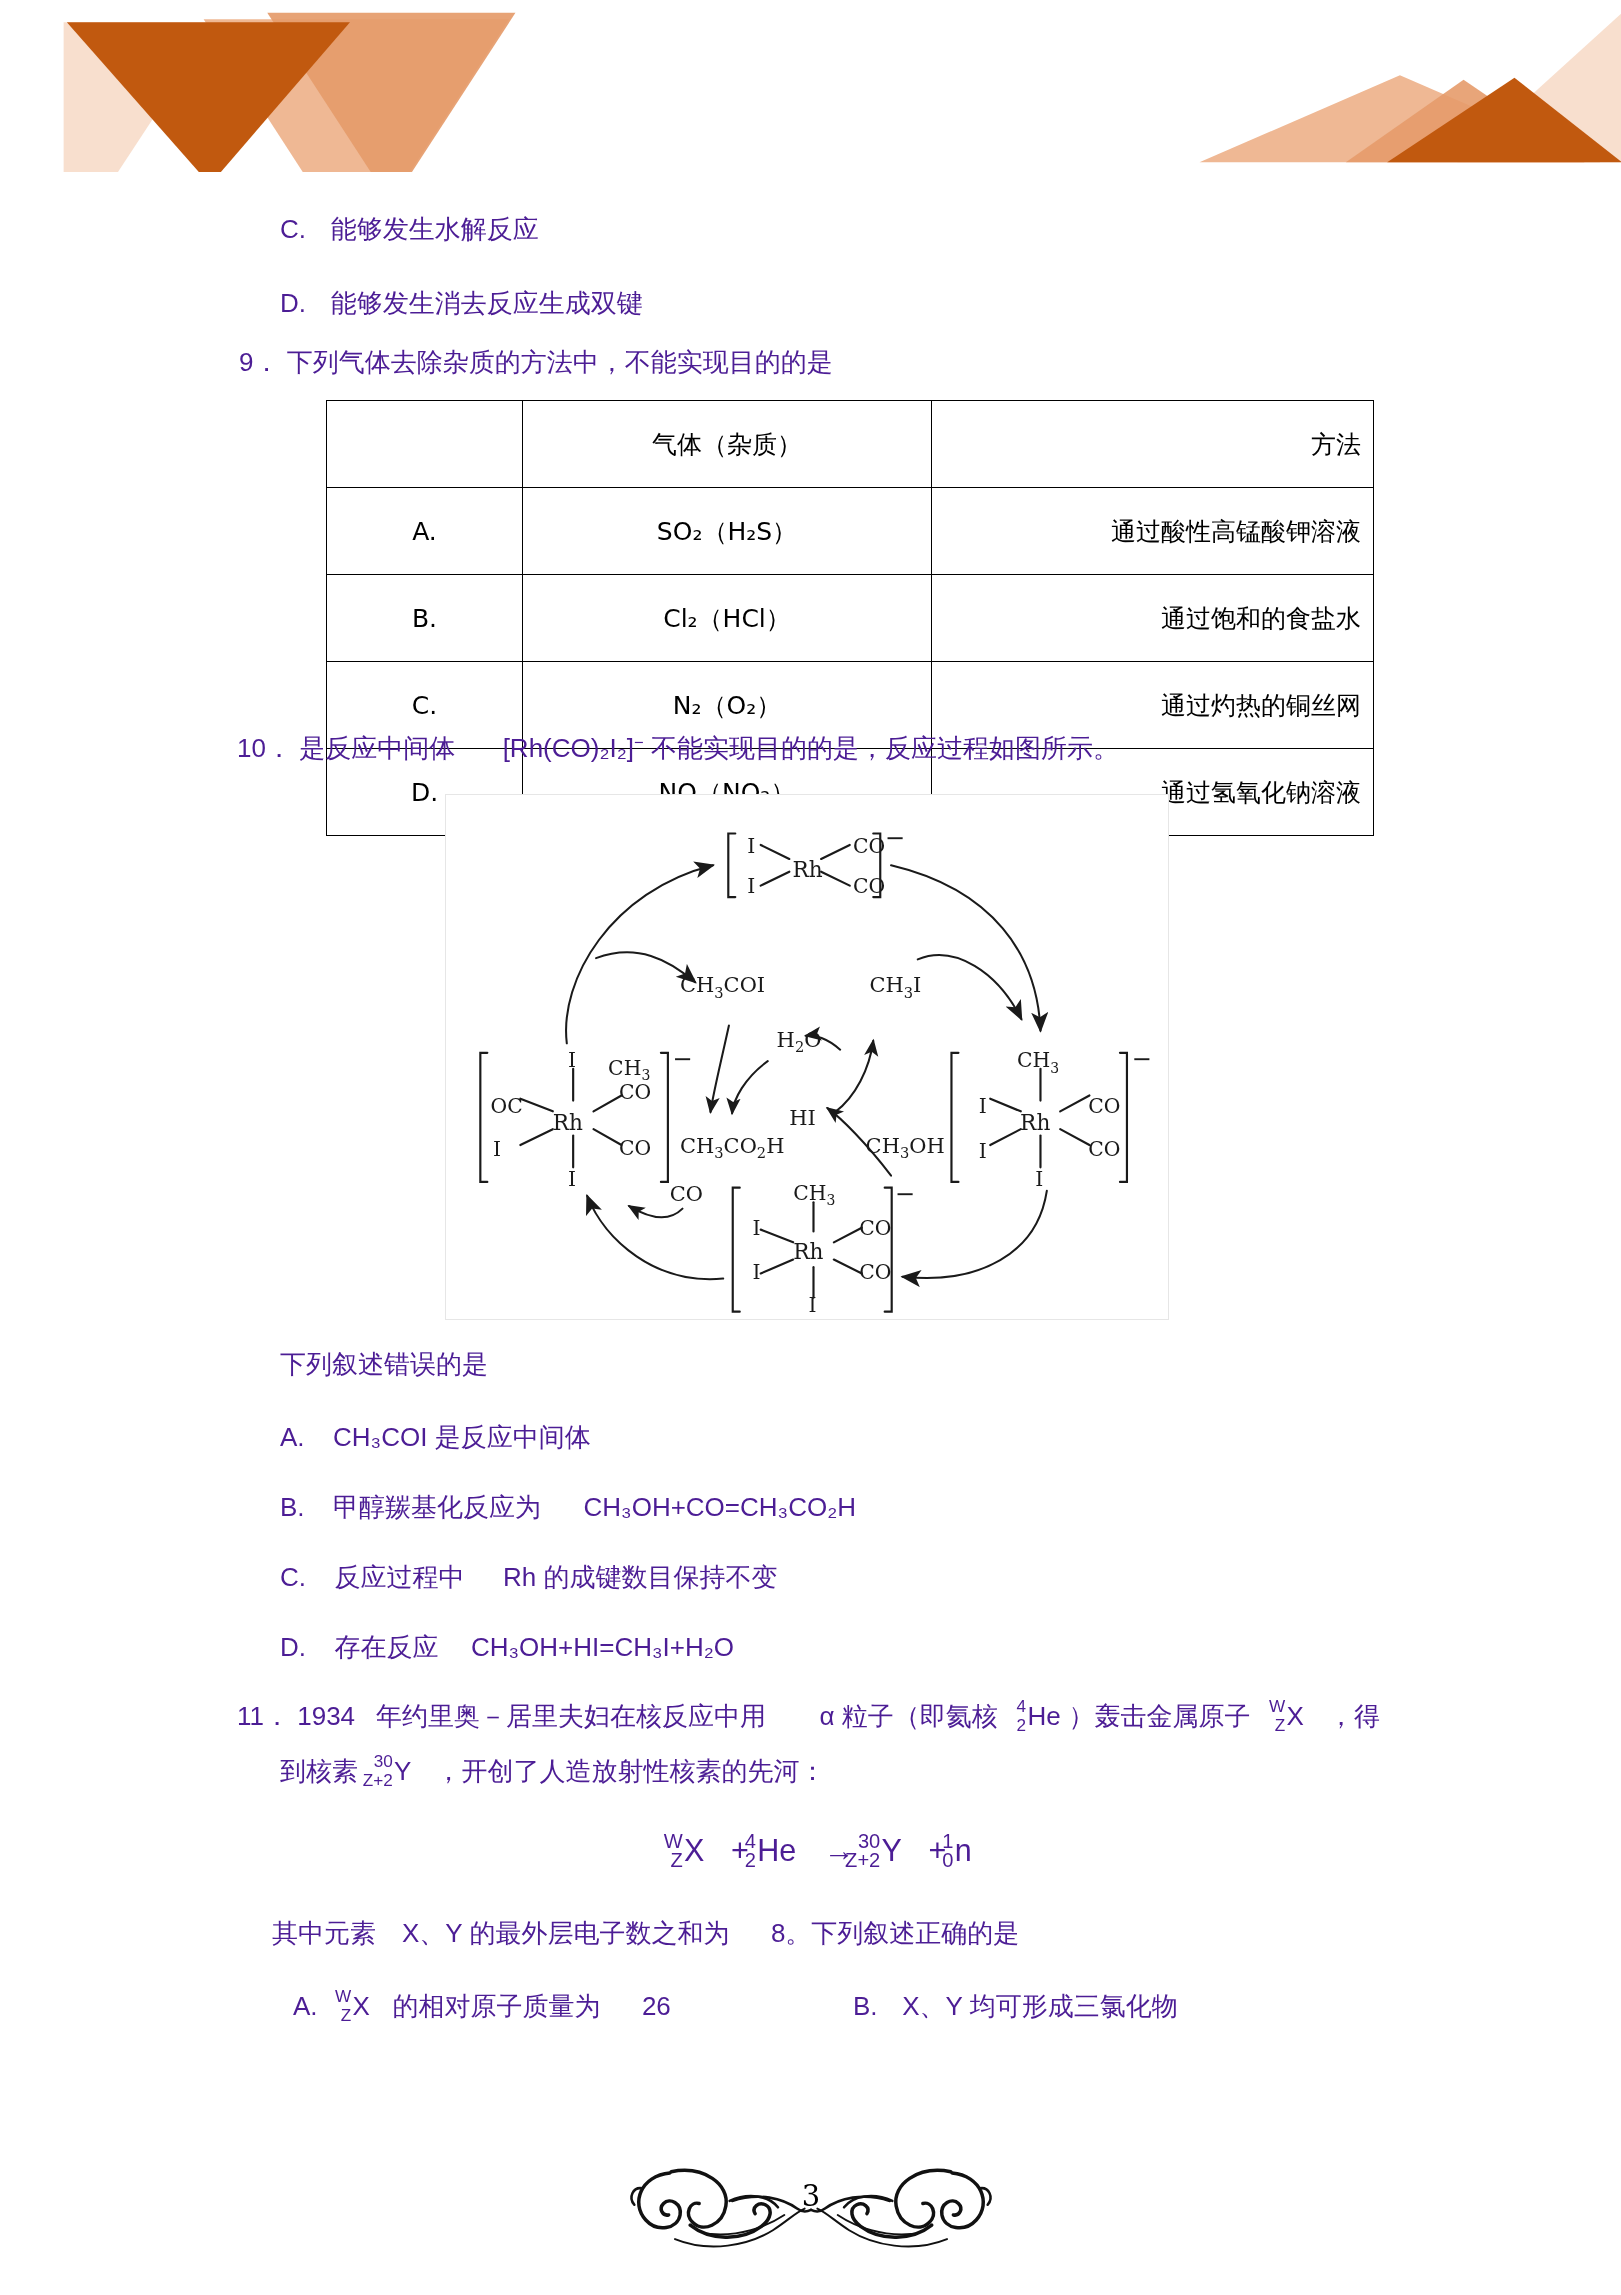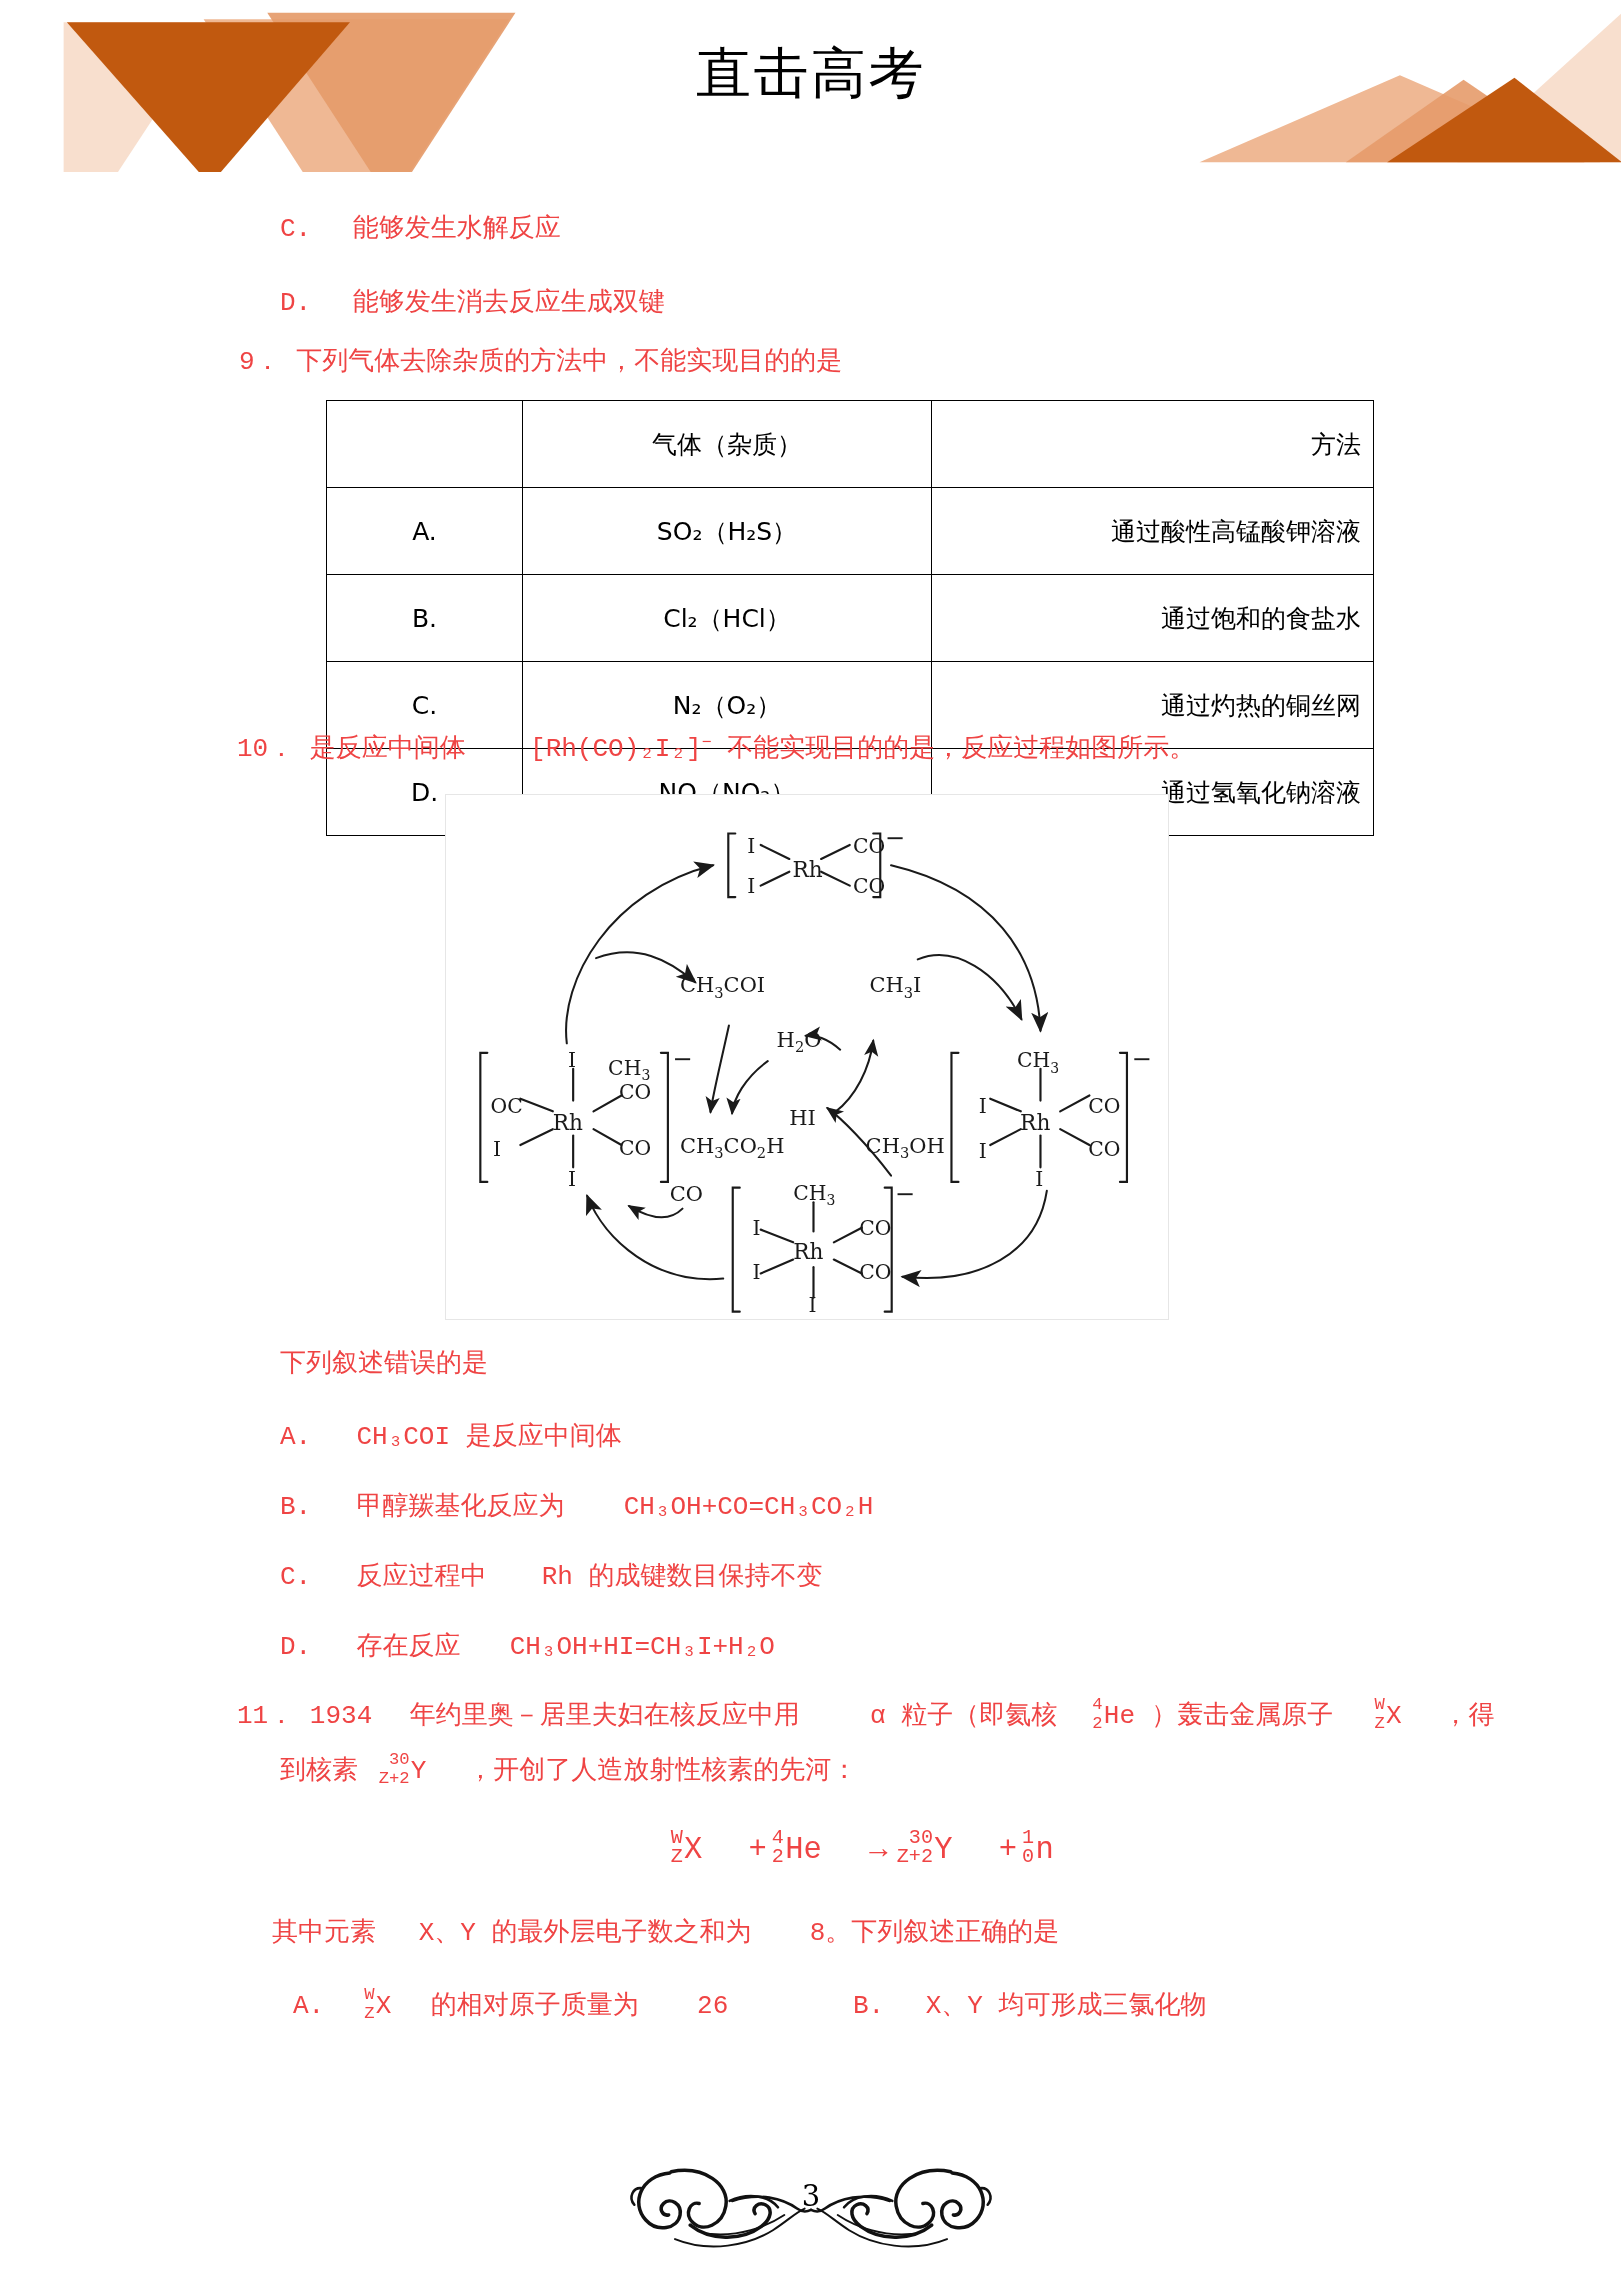--- a/index.html
+++ b/index.html
@@ -44,24 +44,24 @@
 
   
   .content {
     position: absolute;
     left: 0;
     top: 0;
     width: 1622px;
   }
   .line {
     position: absolute;
-    font-family: Liberation Mono, monospace;
+    font-family: Liberation Sans, sans-serif;
     font-size: 26px;
     line-height: 1.2;
-    color: #ef4444;
+    color: #4c1d95;
     white-space: nowrap;
   }
   .opt { font-size: 26px; }
   .qnum { font-size: 26px; }
   sup { font-size: 0.64em; vertical-align: 0.52em; }
 
   
   .nuc {
     display: inline-block;
     position: relative;
@@ -164,21 +164,20 @@
       <polygon points="420,20 810,20 615,320" fill="#E59B6A" opacity="0.92"></polygon>
       <polygon points="105,35 550,35 330,290" fill="#C1590F"></polygon>
 
       <polygon points="2549,20 2549,255 2290,255" fill="#F8DFCE"></polygon>
       <polygon points="1885,255 2200,118 2515,255" fill="#EFB894"></polygon>
       <polygon points="2115,255 2300,125 2490,255" fill="#E59B6A" opacity="0.9"></polygon>
       <polygon points="2180,255 2380,122 2549,255" fill="#C1590F"></polygon>
     </svg>
   </div>
 
-  <div class="header-title">直击高考</div>
 
   <div class="content">
 
     <div class="line opt" style="left:280px; top:214px;">
       <span>C.</span>
       <span style="display:inline-block;width:10.2px"></span>
       <span>能够发生水解反应</span>
     </div>
 
     <div class="line opt" style="left:280px; top:288px;">

